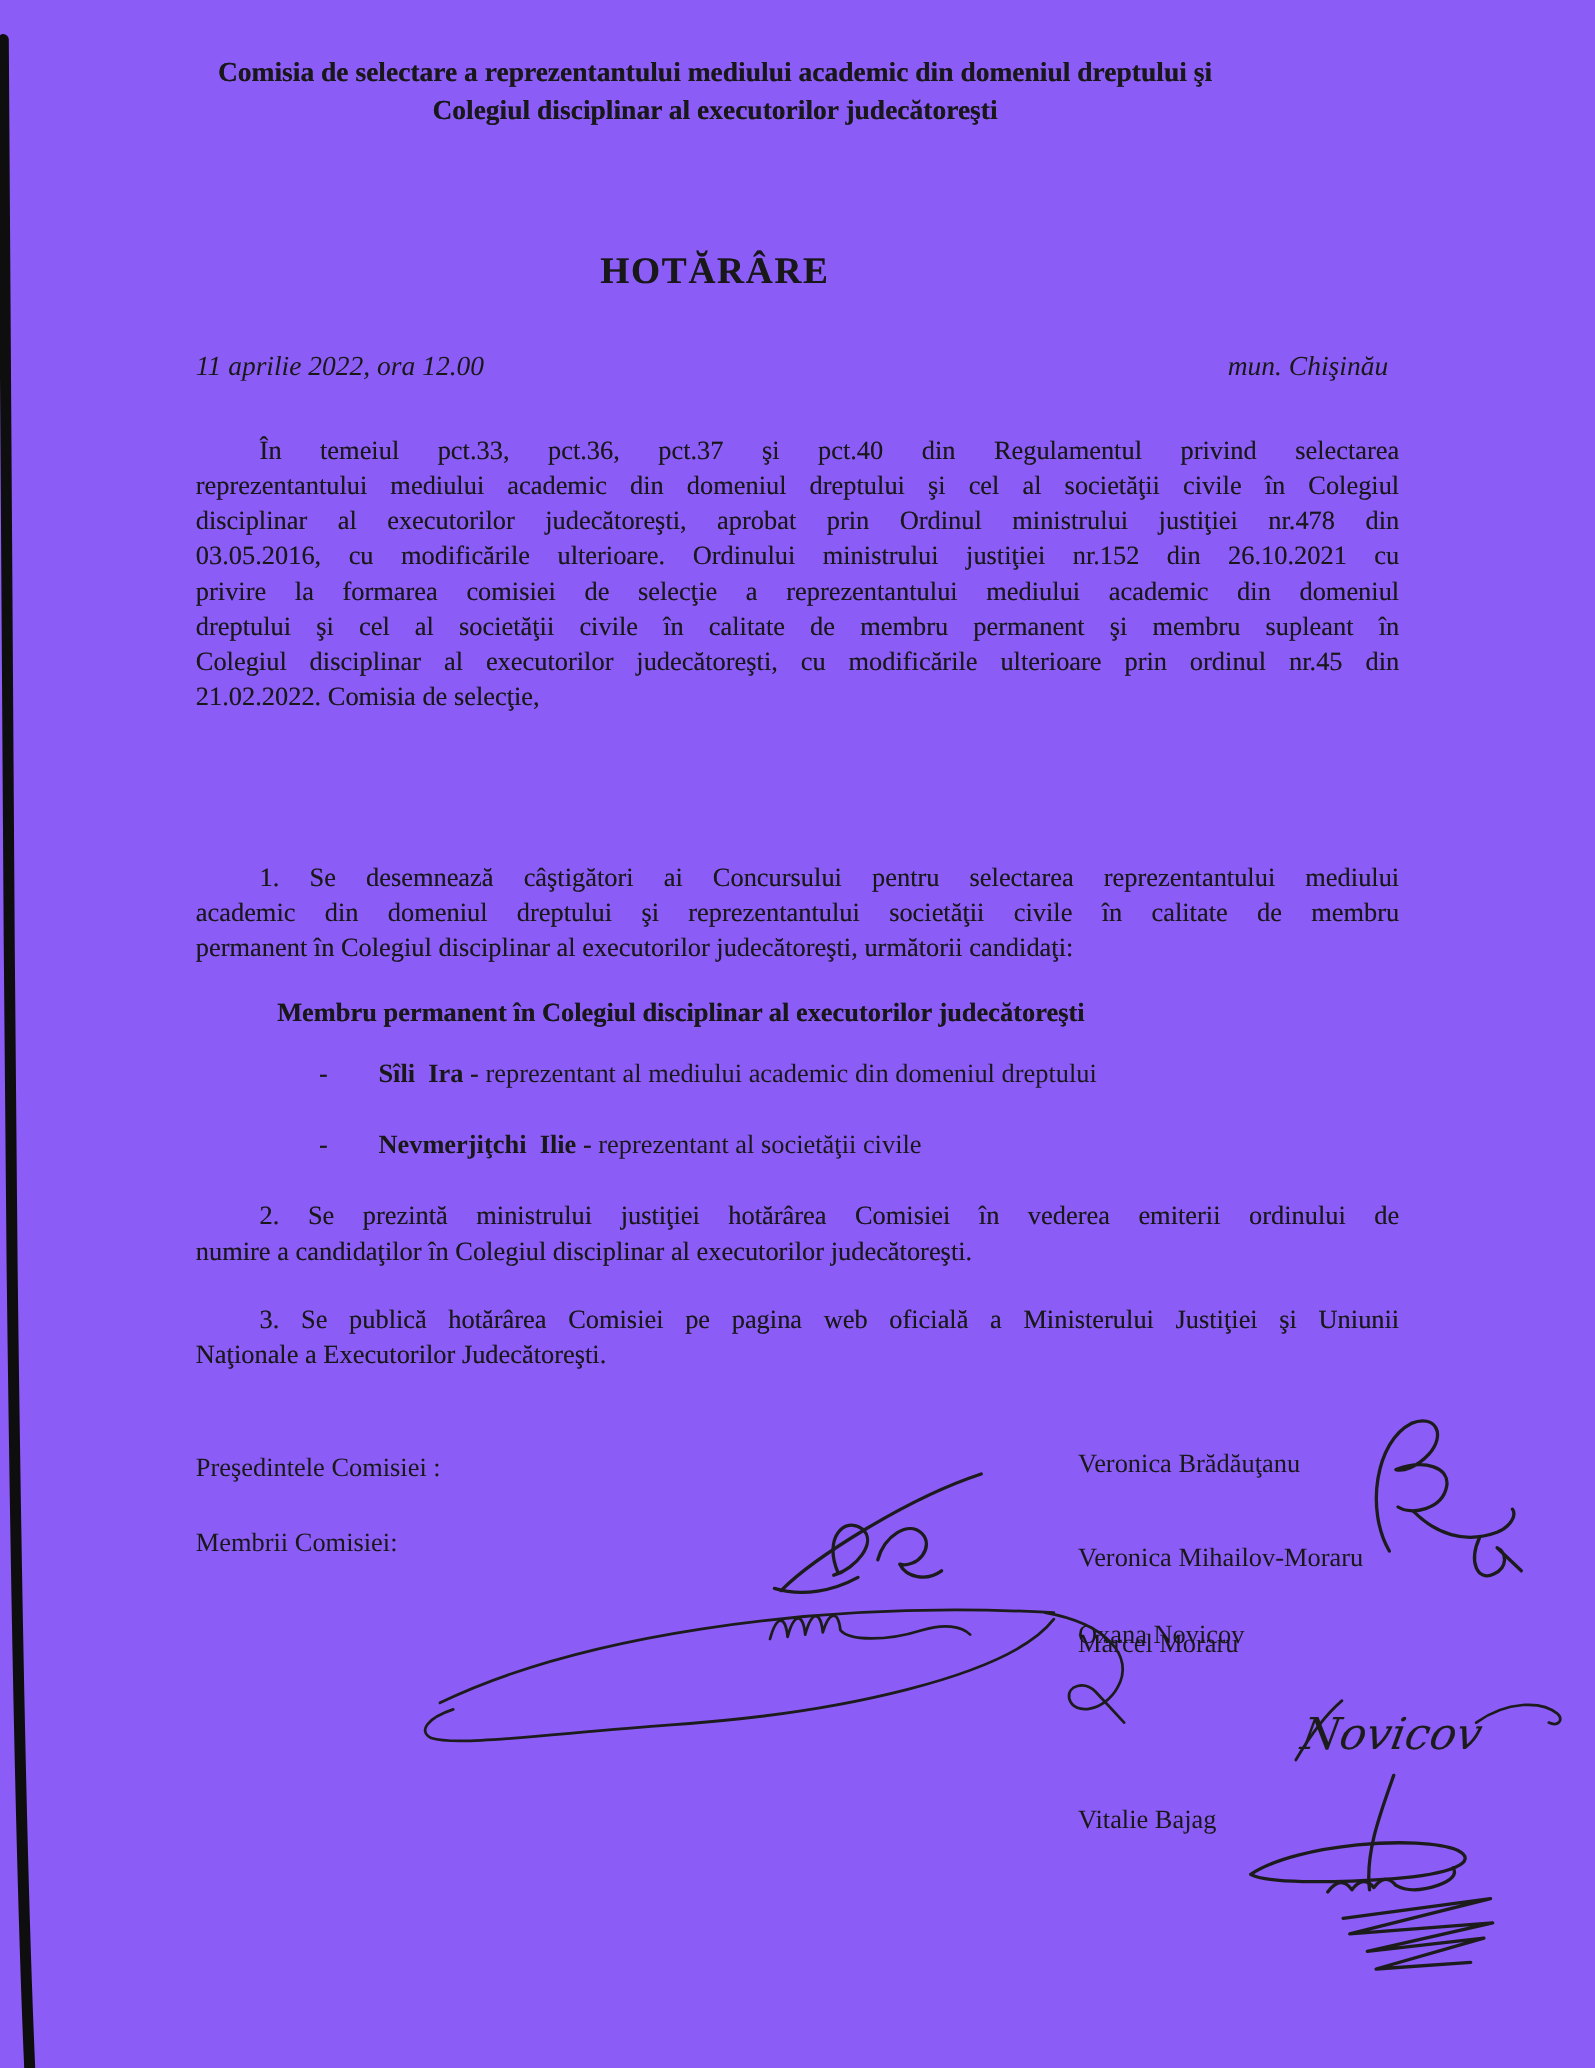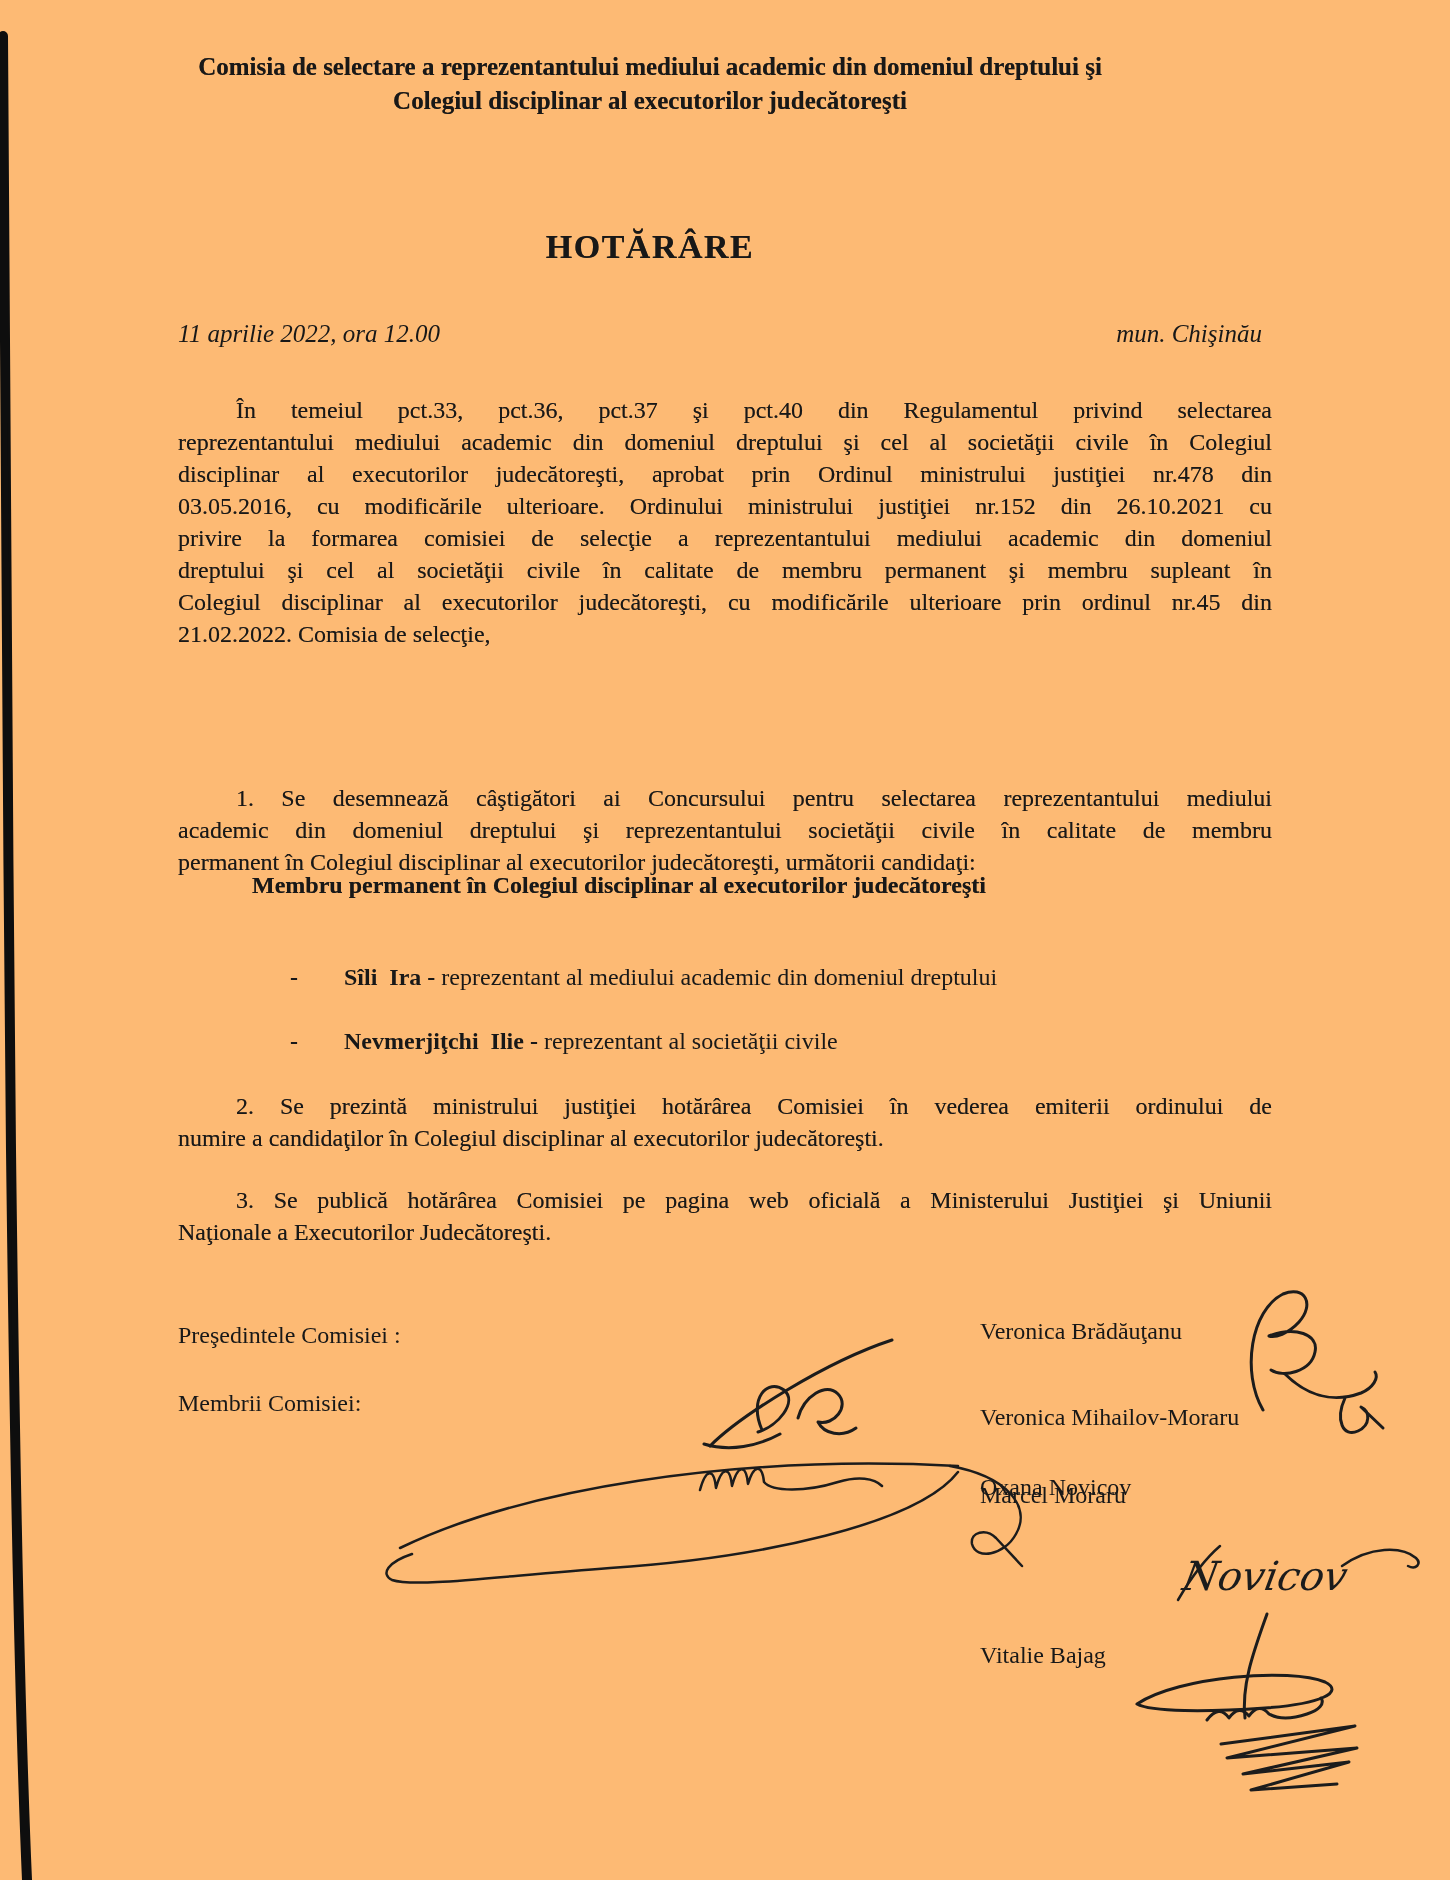--- a/index.html
+++ b/index.html
@@ -1,20 +1,20 @@
 <!DOCTYPE html>
 <html><head>
 <meta charset="utf-8">
 <style>
   html,body{margin:0;padding:0;background:#e8e8e8;}
   #page{
     position:relative;
     width:1450px;height:1880px;
     margin:0 auto;
-    background:#fdba74;
+    background:#8b5cf6;
     overflow:hidden;
     font-family:"Liberation Serif", serif;
     color:#181818;
   }
   .abs{position:absolute;}
   .doc-text{font-size:24px;line-height:32px;}
   .title-block{
     top:50px;left:178px;width:944px;
     font-weight:bold;font-size:25px;line-height:34px;
     text-align:center;
@@ -35,21 +35,21 @@
   .jl{text-align:justify;text-align-last:justify;white-space:normal;}
   .jl.last{text-align-last:left;}
   .jl.indent{text-indent:58px;}
   .center-lines .jl{text-align:center;text-align-last:center;}
   .decision-heading{
     top:712px;left:178px;width:944px;
     text-align:center;font-weight:bold;font-size:26px;letter-spacing:1px;
     text-shadow:0 0 .5px rgba(10,10,10,.6);
   }
   .subheading{
-    top:872px;left:252px;
+    top:908px;left:252px;
     font-weight:bold;font-size:24px;
     text-shadow:0 0 .5px rgba(10,10,10,.6);
   }
   .bullet{left:290px;font-size:24px;}
   .bullet .dash{display:inline-block;width:54px;font-weight:bold;}
   .bullet .bname{font-weight:bold;white-space:pre;}
   .sig-label{font-size:24px;}
   .sig-name{font-size:24px;white-space:nowrap;}
   svg{display:block;}
   .ink{stroke:#1c1c1c;fill:none;stroke-linecap:round;stroke-linejoin:round;}

